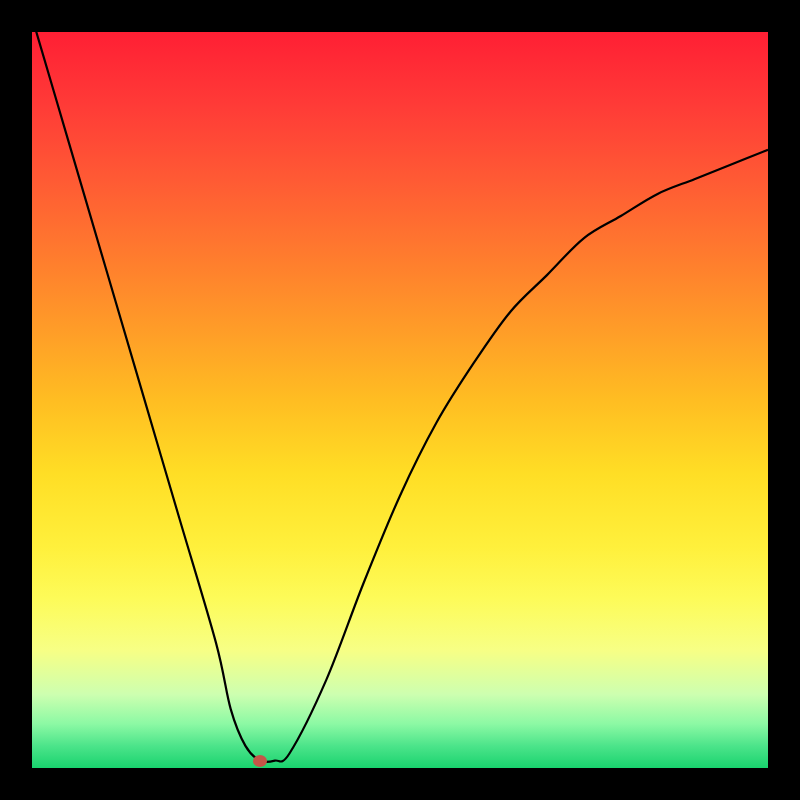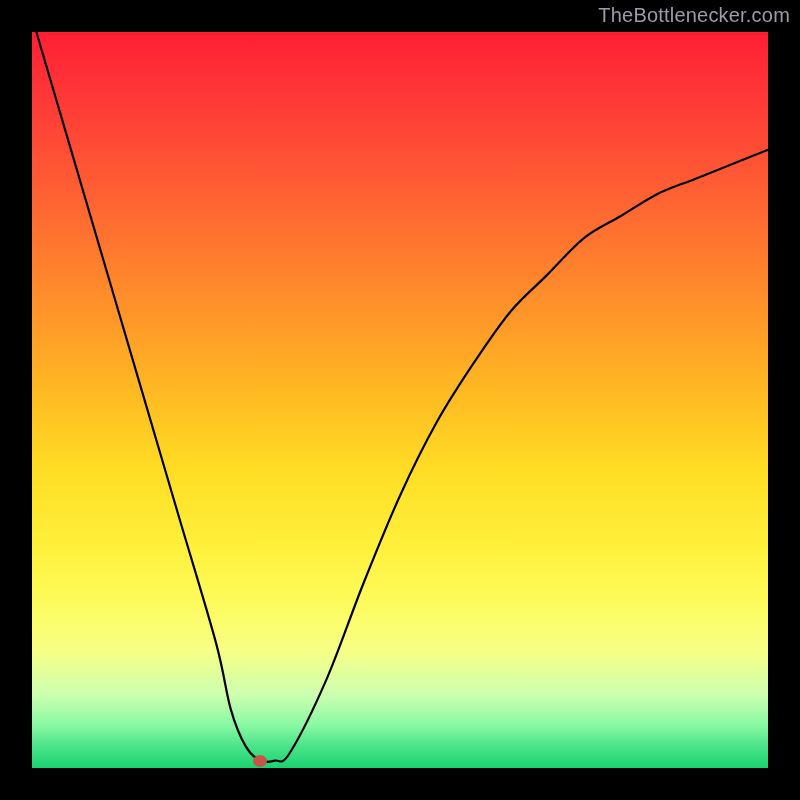--- a/index.html
+++ b/index.html
@@ -73,14 +73,13 @@
 </head>
 <body>
 
 <div class="frame">
   <div class="plot-area">
     <svg class="curve-svg" viewBox="0 0 736 736" preserveAspectRatio="none">
       <path id="curve" class="curve-path" d="M 0,-14.720000000000027 C 6.133333333333334,6.133333333333308 24.53333333333334,68.6933333333333 36.800000000000004,110.39999999999998 C 49.06666666666667,152.10666666666665 61.33333333333334,193.8133333333333 73.60000000000001,235.51999999999998 C 85.86666666666667,277.22666666666663 98.13333333333333,318.93333333333334 110.39999999999999,360.64 C 122.66666666666666,402.34666666666664 134.93333333333334,444.05333333333334 147.20000000000002,485.76 C 159.4666666666667,527.4666666666667 175.41333333333333,578.9866666666667 184,610.88 C 192.58666666666667,642.7733333333333 193.81333333333336,659.9466666666667 198.72000000000003,677.12 C 203.6266666666667,694.2933333333333 208.53333333333333,705.3333333333333 213.44,713.92 C 218.34666666666666,722.5066666666667 223.25333333333333,726.1866666666666 228.16,728.64 C 233.06666666666666,731.0933333333334 237.97333333333336,729.8666666666667 242.88000000000002,728.64 C 247.7866666666667,727.4133333333333 249.0133333333333,734.7733333333333 257.59999999999997,721.28 C 266.1866666666666,707.7866666666666 282.1333333333334,675.8933333333334 294.40000000000003,647.6800000000001 C 306.6666666666667,619.4666666666667 318.93333333333334,582.6666666666666 331.2,552 C 343.46666666666664,521.3333333333334 355.73333333333335,490.6666666666667 368,463.68 C 380.26666666666665,436.6933333333333 392.53333333333336,412.16 404.8,390.08000000000004 C 417.06666666666666,368.00000000000006 429.3333333333333,349.6 441.59999999999997,331.2 C 453.8666666666666,312.79999999999995 466.1333333333334,294.4 478.40000000000003,279.68 C 490.6666666666667,264.96000000000004 502.9333333333333,255.14666666666665 515.1999999999999,242.88 C 527.4666666666666,230.61333333333334 539.7333333333333,215.89333333333337 552,206.08000000000004 C 564.2666666666667,196.2666666666667 576.5333333333334,191.36 588.8000000000001,184 C 601.0666666666667,176.64 613.3333333333334,168.0533333333333 625.6,161.91999999999996 C 637.8666666666667,155.7866666666666 650.1333333333333,152.1066666666666 662.4,147.19999999999993 C 674.6666666666666,142.29333333333327 686.9333333333333,137.38666666666668 699.1999999999999,132.48000000000002 C 711.4666666666666,127.57333333333337 729.8666666666667,120.21333333333332 736,117.75999999999999"></path>
     </svg>
     <div id="marker" class="marker" style="left: 228.16px; top: 728.64px;"></div>
   </div>
-  <div class="watermark">TheBottlenecker.com</div>
 </div>
 
 </body></html>

